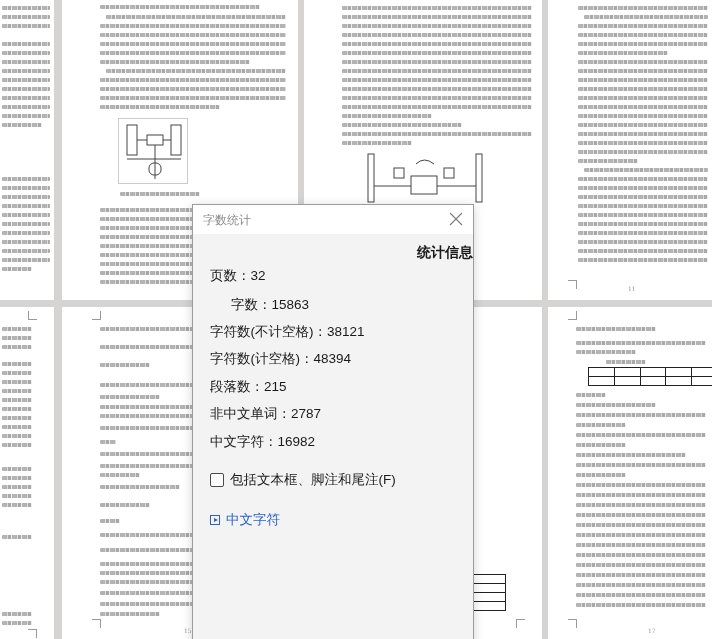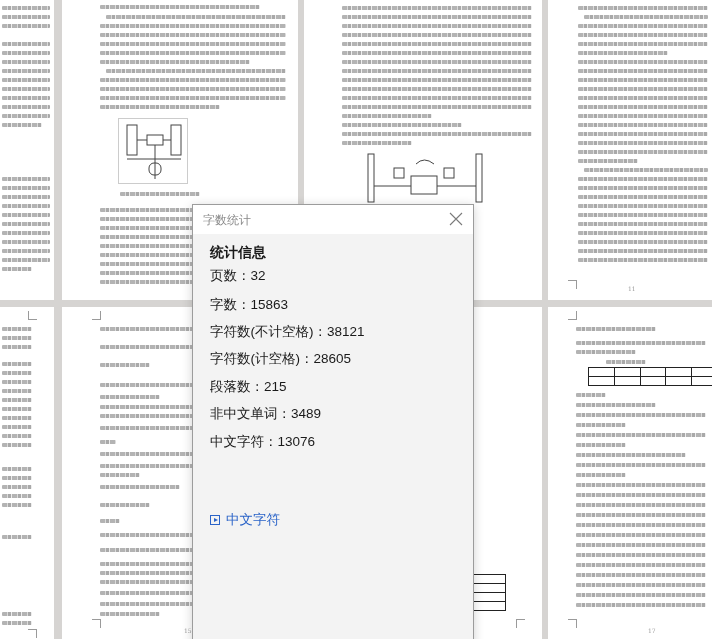--- a/index.html
+++ b/index.html
@@ -18,21 +18,21 @@
   .figure { position: absolute; border: 1px solid #666; }
   .tbl { position: absolute; border-collapse: collapse; font-size: 4px; color: #555; }
   .tbl td { border: 1px solid #222; height: 9px; padding: 0 2px; }
 
   
   .dialog { position: absolute; left: 192px; top: 204px; width: 282px; height: 445px; background: #f3f3f3; border: 1px solid #9c9c9c; box-shadow: 0 2px 10px rgba(0,0,0,.18); }
   .dlg-titlebar { height: 29px; background: #ffffff; position: relative; }
   .dlg-title { position: absolute; left: 10px; top: 7px; font-size: 12px; color: #8a8a8a; }
   .dlg-close { position: absolute; right: 8px; top: 5px; width: 18px; height: 18px; cursor: pointer; }
   .dlg-close svg { width: 18px; height: 18px; }
-  .dlg-body { padding: 10px 0 0 17px; }
+  .dlg-body { padding: 10px 0 0 17px; text-align: right; }
   .dlg-heading { font-size: 14px; font-weight: bold; color: #1a1a1a; height: 21px; }
   .stat { font-size: 13.5px; color: #1a1a1a; position: absolute; left: 17px; }
   .chk-row { position: absolute; left: 17px; top: 238px; display: flex; align-items: center; }
   .chk { width: 14px; height: 14px; border: 1px solid #4a4a4a; border-radius: 2px; background: #fff; margin-right: 6px; }
   .chk-label { font-size: 13.5px; color: #1a1a1a; }
   .tips { position: absolute; left: 17px; top: 306px; display: flex; align-items: center; color: #2a63c8; font-size: 13.5px; cursor: pointer; }
   .tips-icon { width: 10px; height: 10px; border: 1px solid #2a63c8; margin-right: 6px; position: relative; }
   .tips-icon::after { content: ""; position: absolute; left: 3px; top: 2px; border-left: 4px solid #2a63c8; border-top: 2.5px solid transparent; border-bottom: 2.5px solid transparent; }
   .close-btn { position: absolute; left: 193px; top: 301px; width: 72px; height: 28px; background: #ffffff; border: 1px solid #d8d8d8; border-radius: 4px; font-size: 13.5px; color: #1a1a1a; display: flex; align-items: center; justify-content: center; cursor: pointer; }
 </style>
@@ -313,26 +313,30 @@
     <span class="dlg-close">
       <svg viewBox="0 0 18 18">
           <path d="M3 3 L15 15 M15 3 L3 15" stroke="#7a7a7a" stroke-width="1.1" fill="none"></path>
         </svg>
     </span>
   </div>
   <div class="dlg-body">
     <div class="dlg-heading">统计信息</div>
   </div>
   <div class="stat" style="top:62px;text-align:center;">页数：32</div>
-  <div class="stat" style="top:91px;">字数：15863</div>
+  <div class="stat" style="top:91px;margin-left:21px;">字数：15863</div>
   <div class="stat" style="top:118px;">字符数(不计空格)：38121</div>
-  <div class="stat" style="top:145px;">字符数(计空格)：28605</div>
+  <div class="stat" style="top:145px;">字符数(计空格)：48394</div>
   <div class="stat" style="top:173px;">段落数：215</div>
-  <div class="stat" style="top:200px;">非中文单词：3489</div>
-  <div class="stat" style="top:228px;">中文字符：13076</div>
-
+  <div class="stat" style="top:200px;">非中文单词：2787</div>
+  <div class="stat" style="top:228px;">中文字符：16982</div>
+
+  <div class="chk-row" style="top:266px;">
+    <span class="chk"></span>
+    <span class="chk-label">包括文本框、脚注和尾注(F)</span>
+  </div>
 
   <div class="tips">
     <span class="tips-icon"></span>
     <span>中文字符</span>
   </div>
 
 </div>
 
 </body></html>

